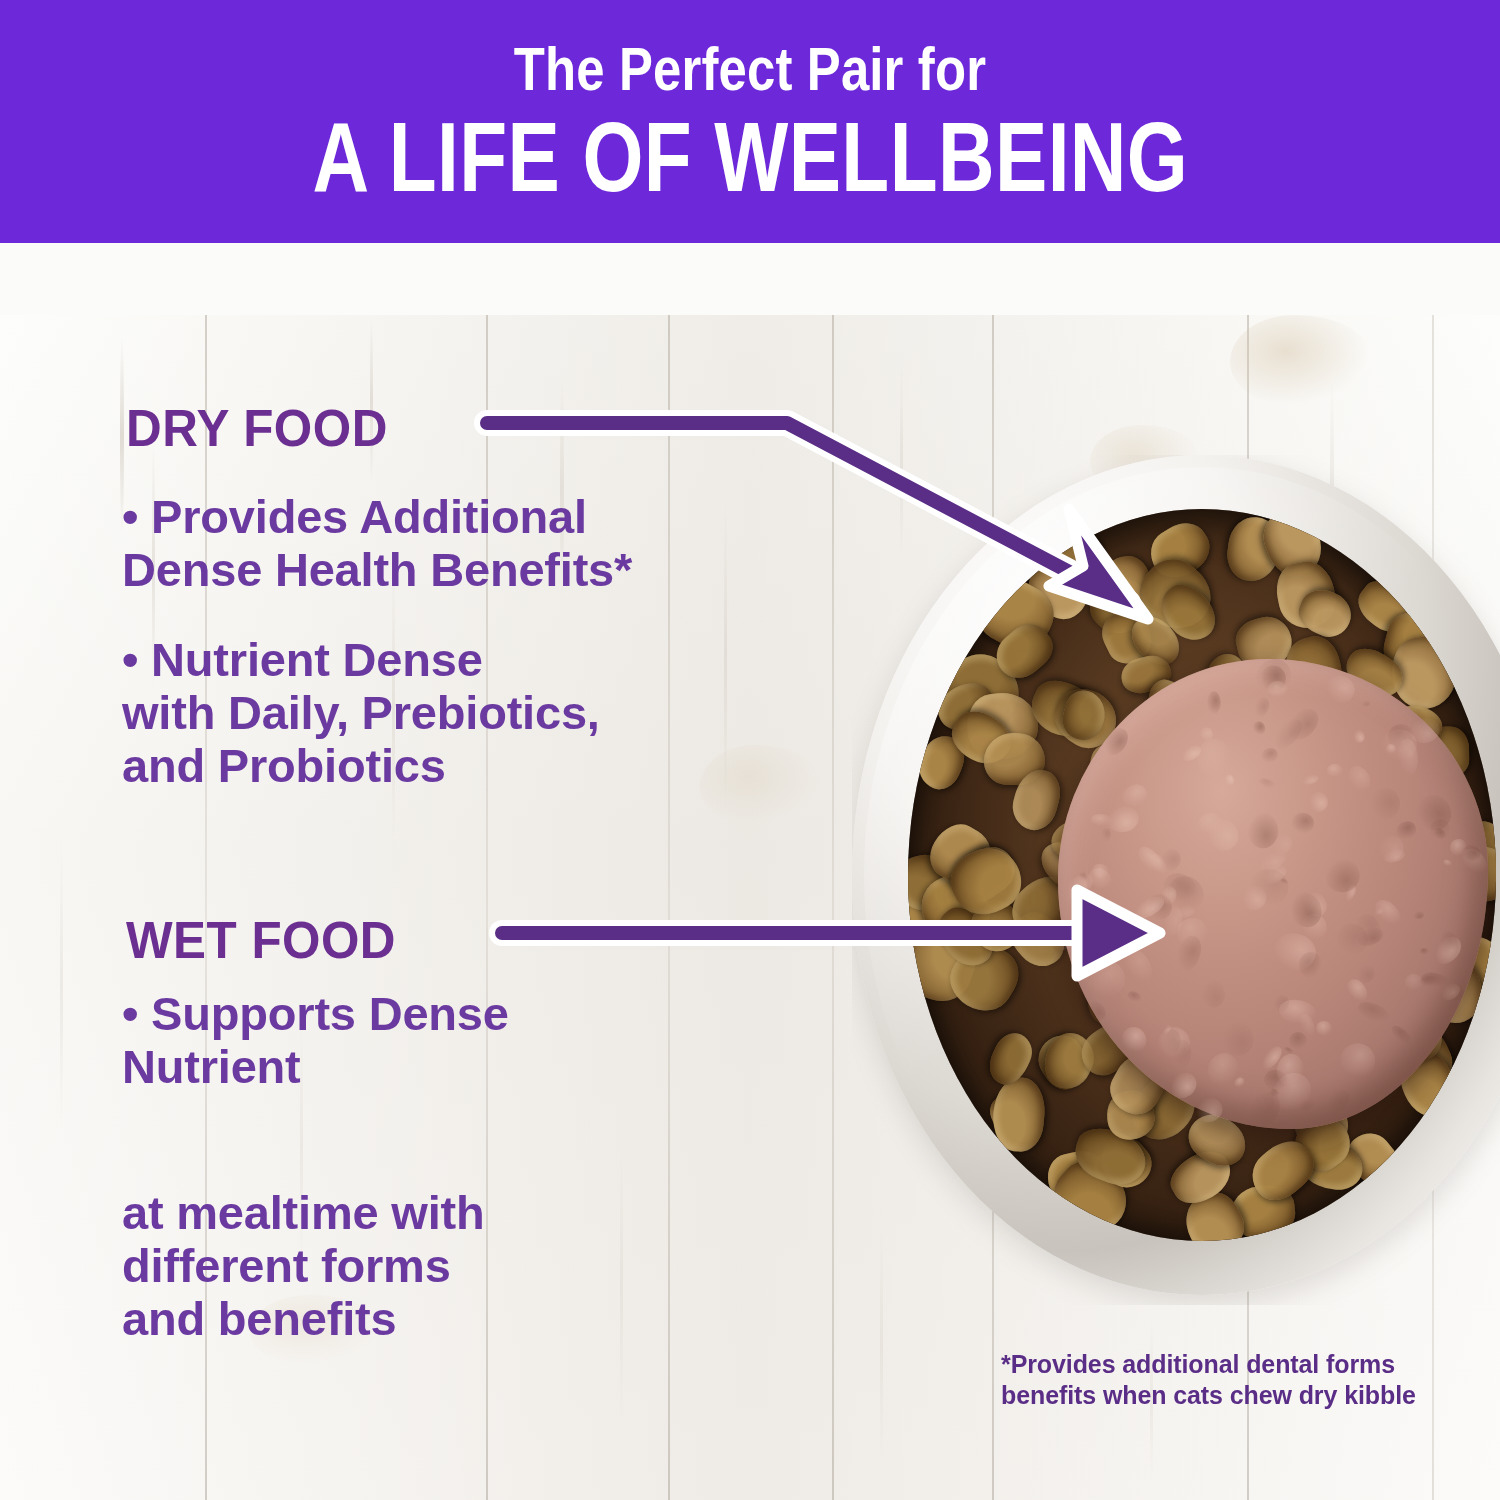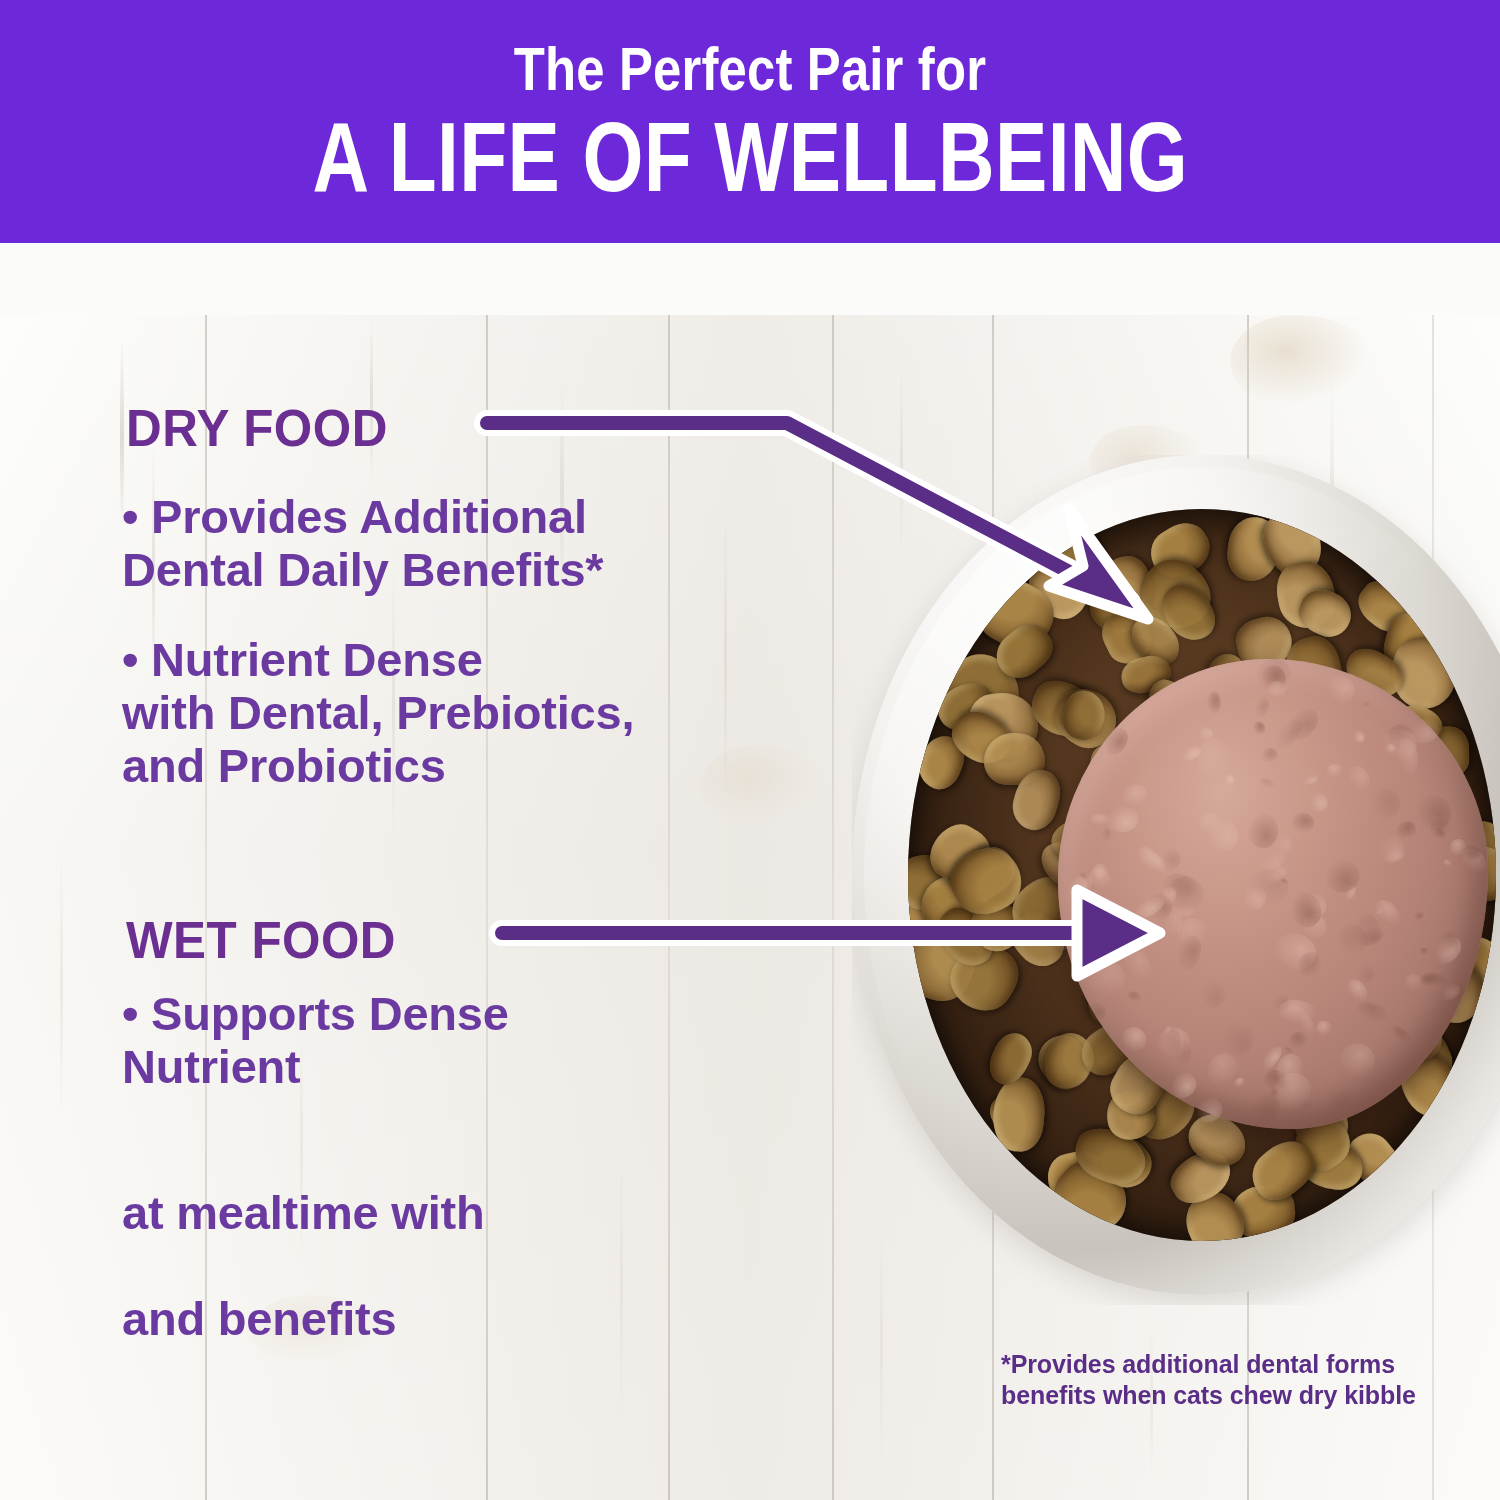--- a/index.html
+++ b/index.html
@@ -421,40 +421,40 @@
       </div>
     </div>
   </div>
 
   <div class="copy">
 
     <div class="sec-title" style="left:126px;top:83px;">DRY FOOD</div>
 
     <div class="bullet" style="left:122px;top:175px;width:700px;">
       <span>• Provides Additional</span><br>
-      <span>Dental Daily Benefits*</span>
+      <span>Dense Health Benefits*</span>
     </div>
 
     <div class="bullet" style="left:122px;top:318px;width:700px;">
       <span>• Nutrient Dense</span><br>
-      <span>with Dental, Prebiotics,</span><br>
+      <span>with Daily, Prebiotics,</span><br>
       <span>and Probiotics</span>
     </div>
 
     <div class="sec-title" style="left:126px;top:595px;">WET FOOD</div>
 
     <div class="bullet" style="left:122px;top:672px;width:700px;">
       <span>• Supports Dense</span><br>
       <span>Nutrient</span>
     </div>
 
     <div class="bullet" style="left:122px;top:818px;width:700px;">
       <br>
       <span>at mealtime with</span><br>
-      <br>
+      <span>different forms</span><br>
       <span>and benefits</span>
     </div>
   </div>
 
   <svg class="arrow-svg" viewBox="0 0 1500 1500">
 
     <g>
       <path d="M 487 423 L 787 423 L 1128 603" fill="none" stroke="#ffffff" stroke-width="26" stroke-linecap="round" stroke-linejoin="round"></path>
       <path d="M 487 423 L 787 423 L 1128 603" fill="none" stroke="#5a2d87" stroke-width="14" stroke-linecap="round" stroke-linejoin="round"></path>
       <path d="M 1148 619 L 1049 586 L 1083 566 L 1069 509 Z" fill="#5a2d87" stroke="#ffffff" stroke-width="11" stroke-linejoin="round"></path>

